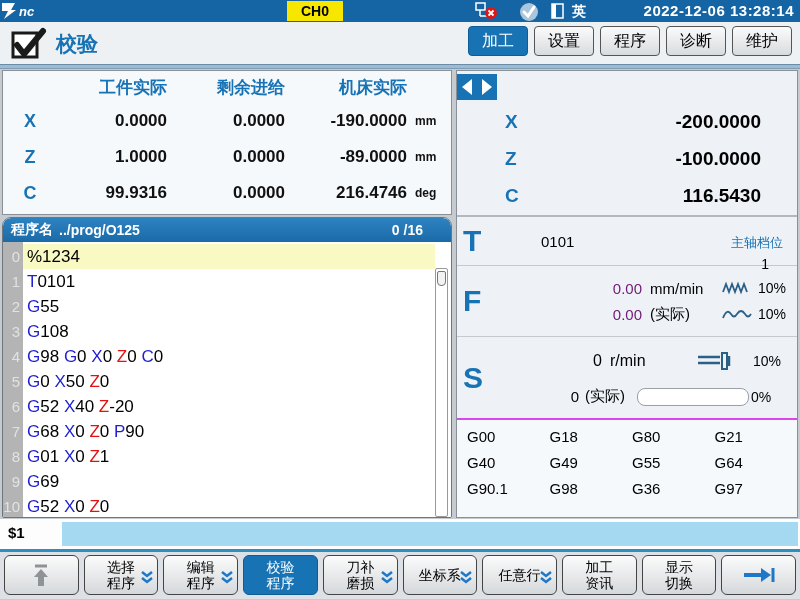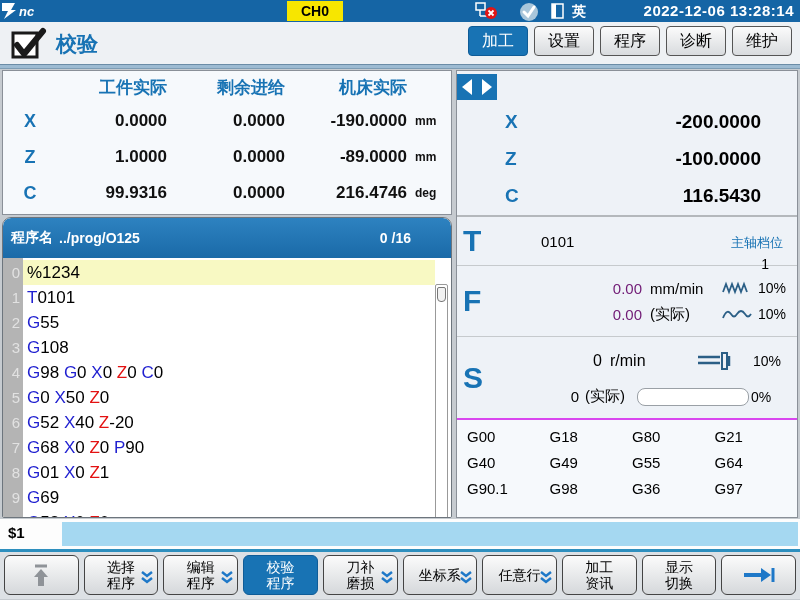--- a/index.html
+++ b/index.html
@@ -39,25 +39,25 @@
   .pos-head{height:32px;}
   .pos-head span{font-size:17px;font-weight:bold;color:var(--blue);text-align:right;padding-right:6px;}
   .pos-row{height:36px;}
   .pos-axis{font-size:18px;font-weight:bold;color:var(--blue);text-align:center;}
   .pos-val{font-size:17px;font-weight:bold;color:#111;text-align:right;padding-right:6px;}
   .pos-unit{font-size:12px;font-weight:bold;color:#111;text-align:left;padding-left:2px;}
 
   
   #progPanel{position:absolute;left:2px;top:217px;width:450px;height:301px;border:1px solid #6d757d;border-radius:9px 9px 2px 2px;
              background:#fff;overflow:hidden;}
-  #progHead{height:40px;background:linear-gradient(#2e82c0,#1a6aa8);color:#fff;display:flex;align-items:center;
+  #progHead{height:24px;background:linear-gradient(#2e82c0,#1a6aa8);color:#fff;display:flex;align-items:center;
             font-size:14px;font-weight:bold;border-radius:8px 8px 0 0;}
   #progHead .pname{padding-left:8px;}
   #progHead .ppath{padding-left:6px;}
-  #progHead .pcount{margin-left:auto;padding-right:40px;}
+  #progHead .pcount{margin-left:auto;padding-right:28px;}
   #progBody{position:relative;height:278px;background:linear-gradient(to right,#b4b4b4 0,#b4b4b4 20px,#fff 20px);padding-top:2px;}
   .pline{display:flex;height:25px;line-height:25px;margin-right:16px;}
   .lnum{width:20px;text-align:right;padding-right:3px;color:#e2e2e2;font-size:15px;flex:none;}
   .ltxt{flex:1;padding-left:4px;font-size:17px;color:#000;white-space:pre;}
   .ltxt.hl{background:#f8f9c3;}
   #pscroll{position:absolute;right:3px;top:26px;bottom:3px;width:13px;background:#fff;border:1px solid #999;border-radius:2px;}
   #pthumb{position:absolute;left:1px;top:2px;width:9px;height:15px;background:#f2f2f2;border:1px solid #777;border-radius:2px 2px 4px 4px;}
 
   
   #rightPanel{position:absolute;left:456px;top:70px;width:342px;height:448px;border:1px solid var(--panelborder);

